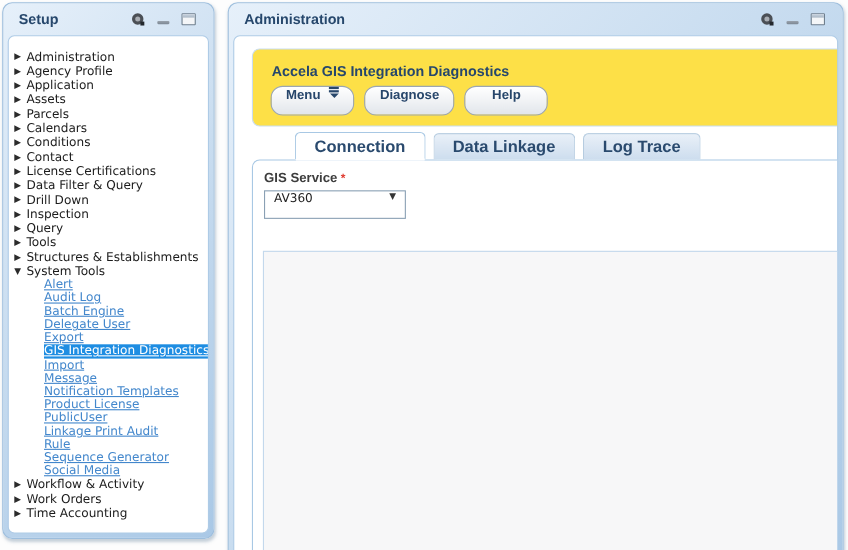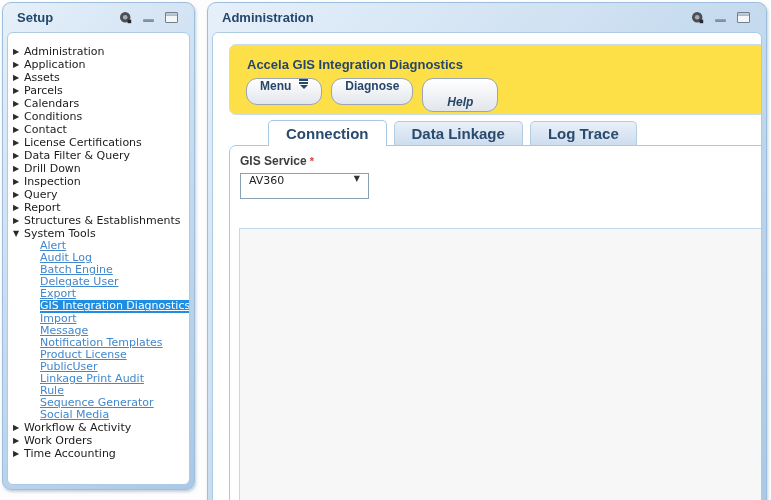--- a/index.html
+++ b/index.html
@@ -34,21 +34,21 @@
   #admin-panel .panel-body { position:absolute; overflow:hidden; }
 
   .section-box { position:absolute; left:16px; top:11px; width:571px; height:71px;
                  background:#fde047; border:1px solid #cadded; border-radius:7px; }
   .section-title { position:absolute; left:17px; top:12px; font-size:13px; font-weight:bold; color:#26476c; }
   .btn-row { position:absolute; left:16px; top:33px; display:flex; gap:9px; }
   .btn { height:27px; display:inline-flex; align-items:flex-start; justify-content:center;
          padding:0 13px; border:1px solid #9ba6b3; border-radius:11px;
          background:linear-gradient(#ffffff,#e2e6eb); box-shadow:inset 0 1px 0 #fff;
          font-size:12px; font-weight:bold; color:#27466b; cursor:pointer; }
-  .btn-help { padding:16px 24px;font-style:italic; }
+  .btn-help { padding:0 24px; }
   .menu-glyph { display:inline-flex; flex-direction:column; align-items:center; margin-left:8px; }
   .menu-glyph i { display:block; width:9px; height:1.6px; background:#27466b; margin-bottom:1.4px; }
   .menu-glyph b { width:0; height:0; border-left:4px solid transparent; border-right:4px solid transparent;
                   border-top:4px solid #27466b; }
 
   .tab-area { position:absolute; left:16px; top:87px; right:-30px; height:440px; }
   .tab-row { position:relative; z-index:2; display:flex; gap:7px; padding-left:39px; height:25px; }
   .tab { display:flex; align-items:center; padding:0 17px; font-size:15px; font-weight:bold;
          color:#2a4a6e; border-radius:5px 5px 0 0; cursor:pointer; }
   .tab.inactive { margin-top:1px; background:linear-gradient(#e9f0f8,#cdddee); border:1px solid #b6cce0; border-bottom:none; }
@@ -80,32 +80,33 @@
         <circle cx="6.2" cy="6.2" r="2.3" fill="#a9adb3"></circle>
         <rect x="8.6" y="8.6" width="3.6" height="3.6" fill="#24282d"></rect>
       </svg>
       <span class="win-min"></span>
       <span class="win-max"></span>
     </span>
   </div>
   <div class="panel-body">
     <div class="tree">
         <div class="tree-item"><span class="tree-arrow">▶</span><span class="tree-label">Administration</span></div>
+        <div class="tree-item"><span class="tree-arrow">▶</span><span class="tree-label">Agency Profile</span></div>
         <div class="tree-item"><span class="tree-arrow">▶</span><span class="tree-label">Application</span></div>
         <div class="tree-item"><span class="tree-arrow">▶</span><span class="tree-label">Assets</span></div>
         <div class="tree-item"><span class="tree-arrow">▶</span><span class="tree-label">Parcels</span></div>
         <div class="tree-item"><span class="tree-arrow">▶</span><span class="tree-label">Calendars</span></div>
         <div class="tree-item"><span class="tree-arrow">▶</span><span class="tree-label">Conditions</span></div>
         <div class="tree-item"><span class="tree-arrow">▶</span><span class="tree-label">Contact</span></div>
         <div class="tree-item"><span class="tree-arrow">▶</span><span class="tree-label">License Certifications</span></div>
         <div class="tree-item"><span class="tree-arrow">▶</span><span class="tree-label">Data Filter &amp; Query</span></div>
         <div class="tree-item"><span class="tree-arrow">▶</span><span class="tree-label">Drill Down</span></div>
         <div class="tree-item"><span class="tree-arrow">▶</span><span class="tree-label">Inspection</span></div>
         <div class="tree-item"><span class="tree-arrow">▶</span><span class="tree-label">Query</span></div>
-        <div class="tree-item"><span class="tree-arrow">▶</span><span class="tree-label">Report</span></div>
+        <div class="tree-item"><span class="tree-arrow">▶</span><span class="tree-label">Tools</span></div>
         <div class="tree-item"><span class="tree-arrow">▶</span><span class="tree-label">Structures &amp; Establishments</span></div>
         <div class="tree-item"><span class="tree-arrow">▼</span><span class="tree-label">System Tools</span></div>
         <a class="tree-link">Alert</a>
         <a class="tree-link">Audit Log</a>
         <a class="tree-link">Batch Engine</a>
         <a class="tree-link">Delegate User</a>
         <a class="tree-link">Export</a>
         <a class="tree-link selected">GIS Integration Diagnostics</a>
         <a class="tree-link">Import</a>
         <a class="tree-link">Message</a>

